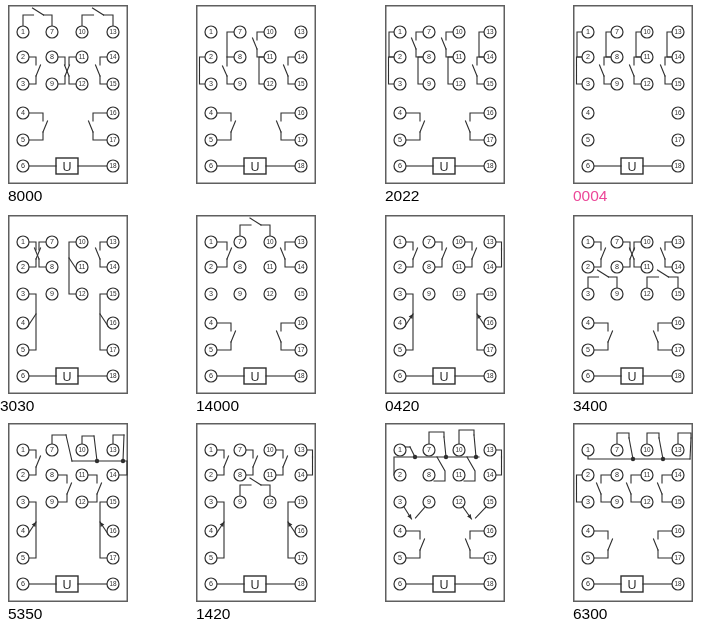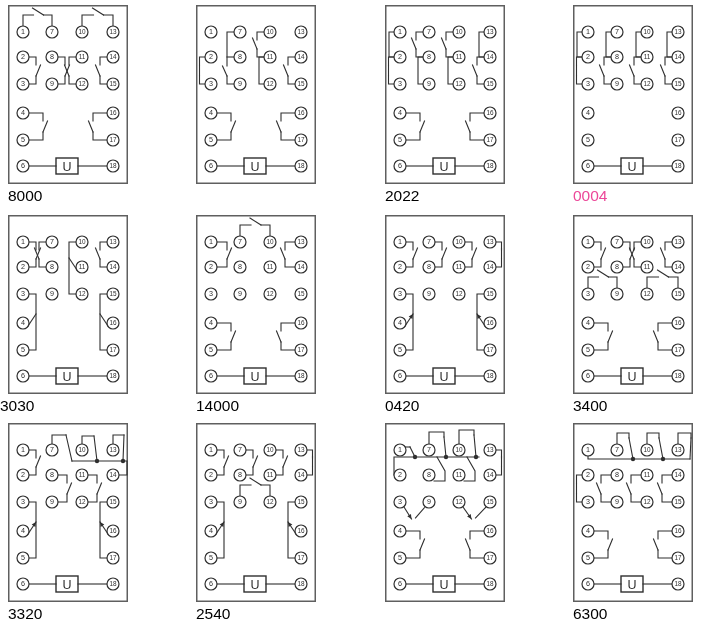--- a/index.html
+++ b/index.html
@@ -942,21 +942,21 @@
         <g>
           <circle cx="105" cy="135" r="6" fill="#ffffff" stroke="#2f2f2f" stroke-width="1.2"></circle>
           <text x="105" y="137.4" text-anchor="middle" font-size="6.4" font-family="&quot;Liberation Sans&quot;,sans-serif" fill="#2f2f2f">17</text>
         </g>
         <g>
           <circle cx="105" cy="161" r="6" fill="#ffffff" stroke="#2f2f2f" stroke-width="1.2"></circle>
           <text x="105" y="163.4" text-anchor="middle" font-size="6.4" font-family="&quot;Liberation Sans&quot;,sans-serif" fill="#2f2f2f">18</text>
         </g>
       </svg>
     </div>
-    <div class="dlabel" style="left: 8px; top: 604px; color: rgb(0, 0, 0);">3320</div>
+    <div class="dlabel" style="left: 8px; top: 604px; color: rgb(0, 0, 0);">5350</div>
     <div class="diagram" style="left: 196px; top: 423px;">
       <svg width="120" height="179" viewBox="0 0 120 179">
         <rect x="0.75" y="0.75" width="118.5" height="177.5" fill="none" stroke="#5f5f5f" stroke-width="1.5"></rect>
         <g>
           <path d="M21 27 H28 V35" class="wire" stroke="#2f2f2f" stroke-width="1.1"></path>
           <path d="M21 52 H28 V44" class="wire" stroke="#2f2f2f" stroke-width="1.1"></path>
           <path d="M28 44 L32.5 33" class="wire" stroke="#2f2f2f" stroke-width="1.1"></path>
           <path d="M50 27 H57 V35" class="wire" stroke="#2f2f2f" stroke-width="1.1"></path>
           <path d="M50 52 H57 V44" class="wire" stroke="#2f2f2f" stroke-width="1.1"></path>
           <path d="M57 44 L61.5 33" class="wire" stroke="#2f2f2f" stroke-width="1.1"></path>
@@ -1047,21 +1047,21 @@
         <g>
           <circle cx="105" cy="135" r="6" fill="#ffffff" stroke="#2f2f2f" stroke-width="1.2"></circle>
           <text x="105" y="137.4" text-anchor="middle" font-size="6.4" font-family="&quot;Liberation Sans&quot;,sans-serif" fill="#2f2f2f">17</text>
         </g>
         <g>
           <circle cx="105" cy="161" r="6" fill="#ffffff" stroke="#2f2f2f" stroke-width="1.2"></circle>
           <text x="105" y="163.4" text-anchor="middle" font-size="6.4" font-family="&quot;Liberation Sans&quot;,sans-serif" fill="#2f2f2f">18</text>
         </g>
       </svg>
     </div>
-    <div class="dlabel" style="left: 196px; top: 604px; color: rgb(0, 0, 0);">2540</div>
+    <div class="dlabel" style="left: 196px; top: 604px; color: rgb(0, 0, 0);">1420</div>
     <div class="diagram" style="left: 385px; top: 423px;">
       <svg width="120" height="179" viewBox="0 0 120 179">
         <rect x="0.75" y="0.75" width="118.5" height="177.5" fill="none" stroke="#5f5f5f" stroke-width="1.5"></rect>
         <g>
           <path d="M20 24 L25 24" class="wire" stroke="#2f2f2f" stroke-width="1.1"></path>
           <path d="M25 24 L30 34" class="wire" stroke="#2f2f2f" stroke-width="1.1"></path>
           <path d="M44 21 L44 9 L59 9 L59 14" class="wire" stroke="#2f2f2f" stroke-width="1.1"></path>
           <path d="M59 14 L61 34" class="wire" stroke="#2f2f2f" stroke-width="1.1"></path>
           <path d="M74 21 L74 7 L89 7 L89 12" class="wire" stroke="#2f2f2f" stroke-width="1.1"></path>
           <path d="M89 12 L91 34" class="wire" stroke="#2f2f2f" stroke-width="1.1"></path>

